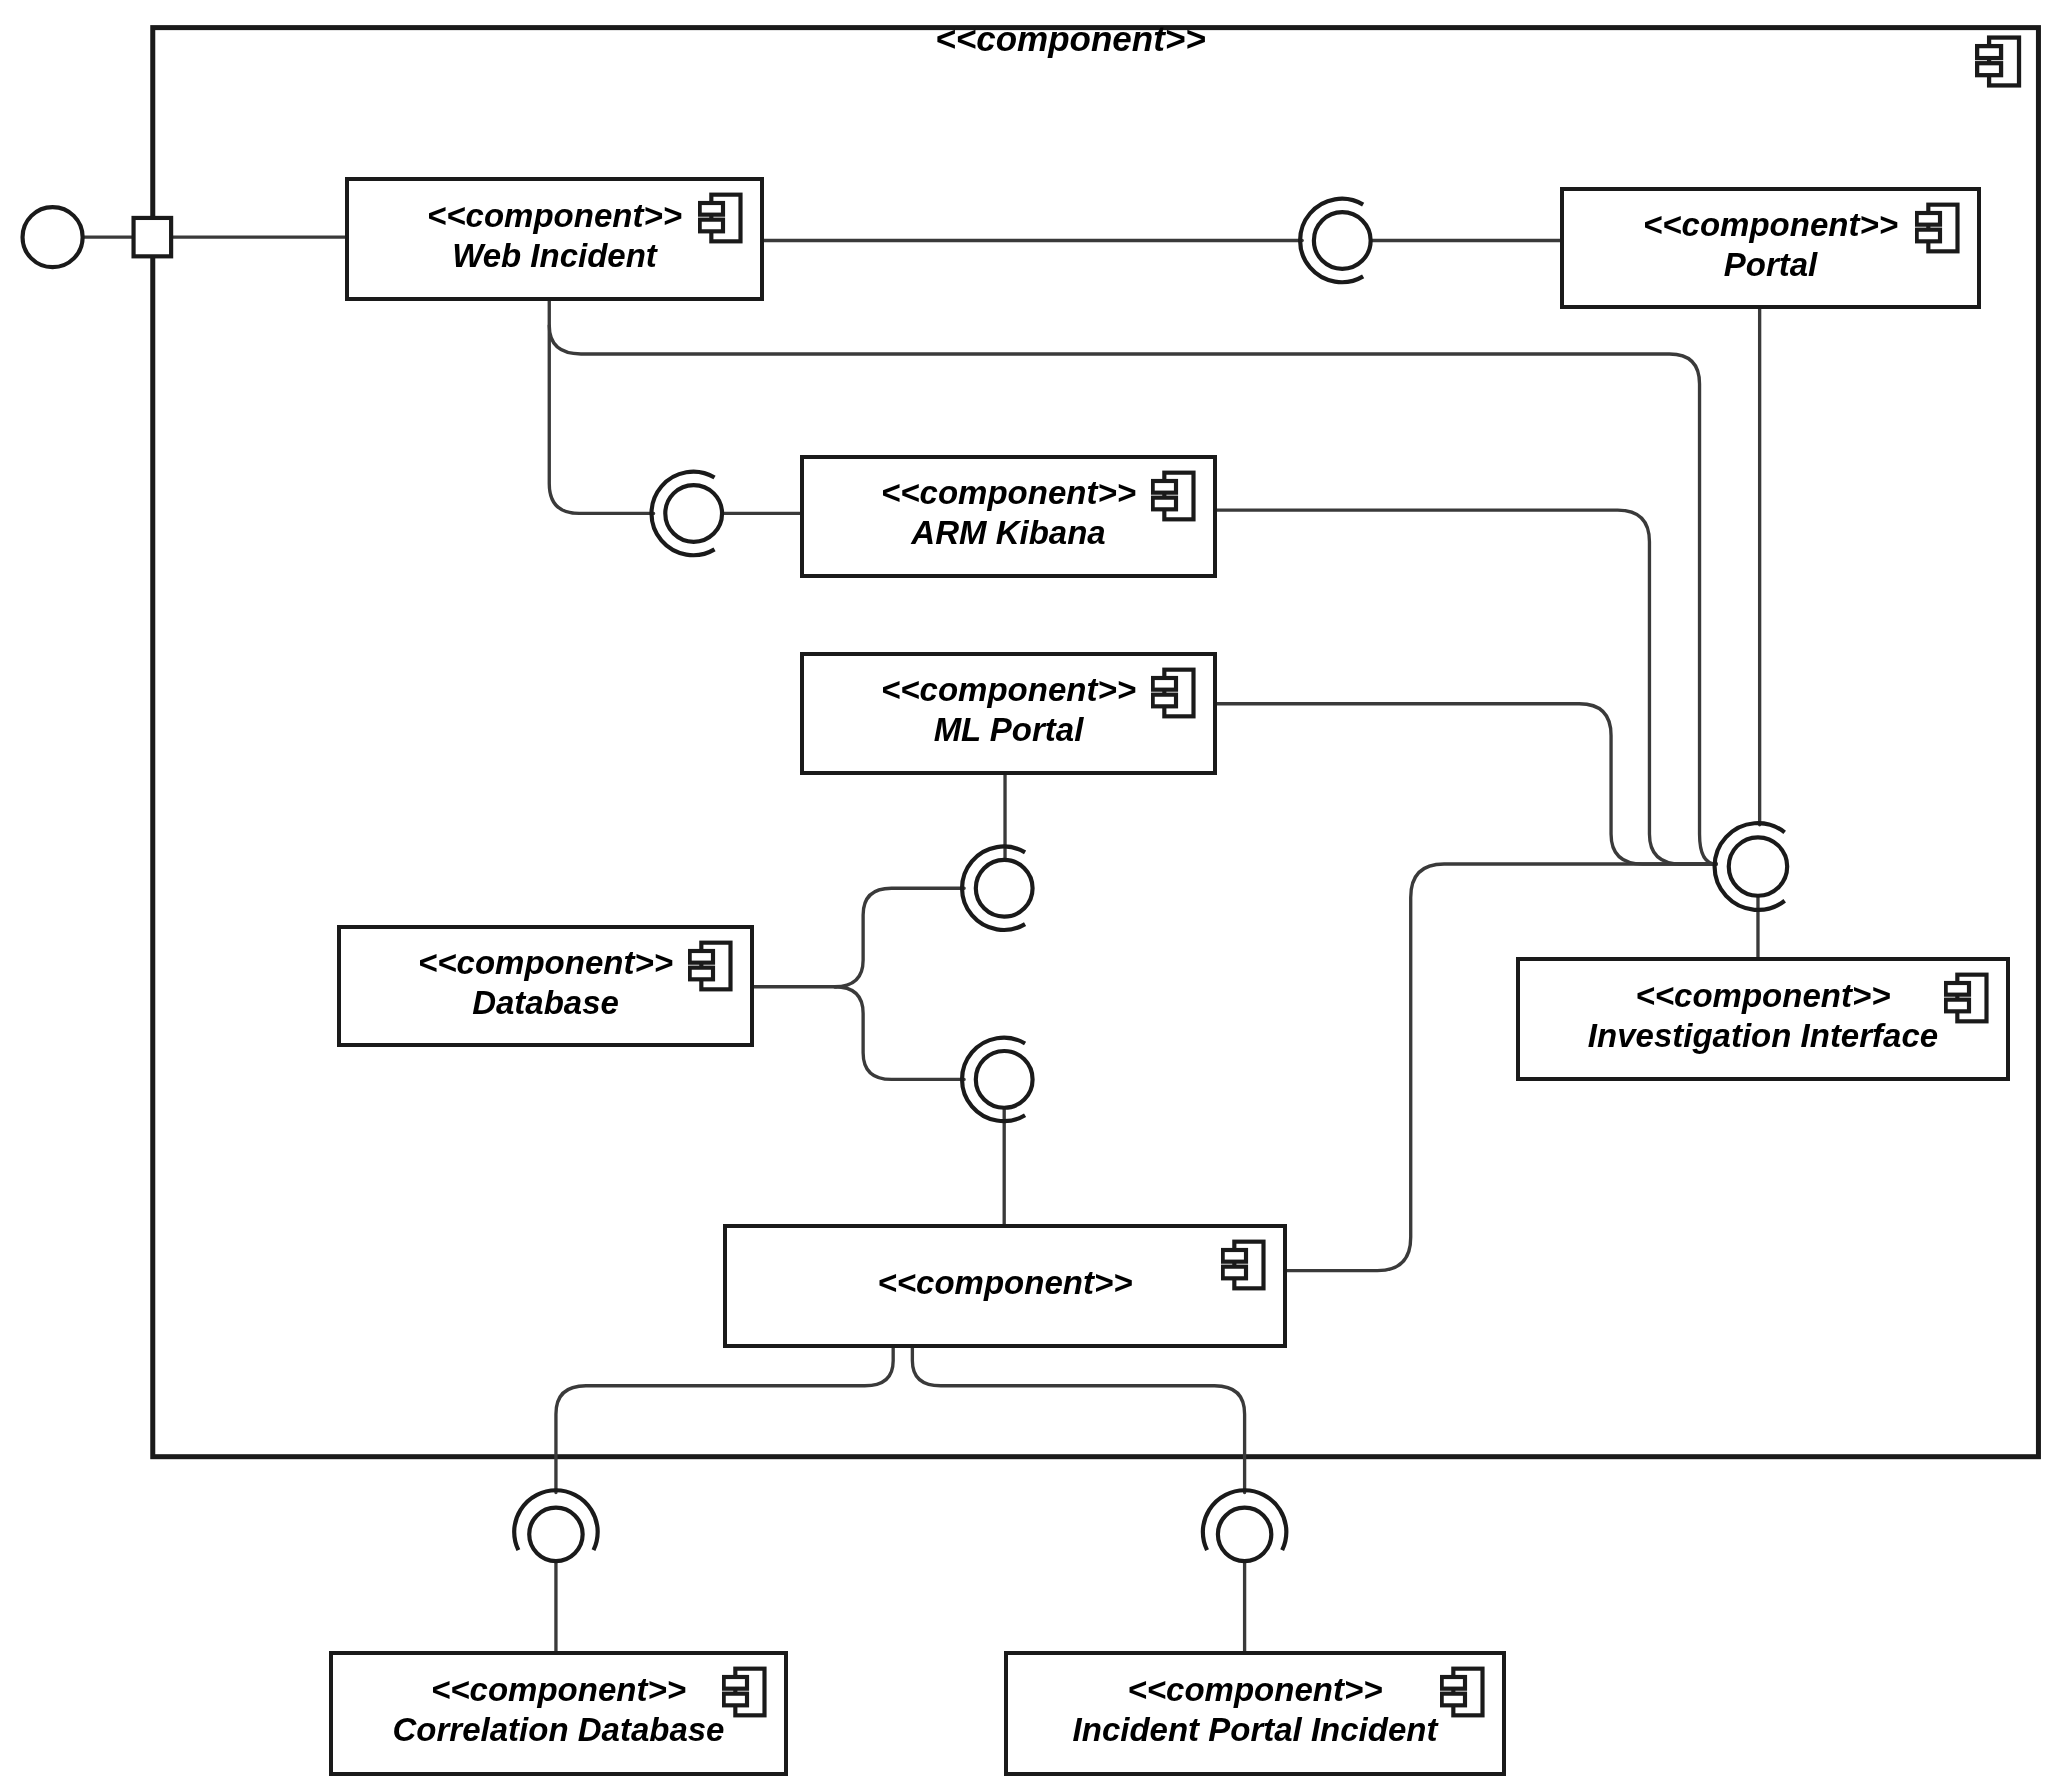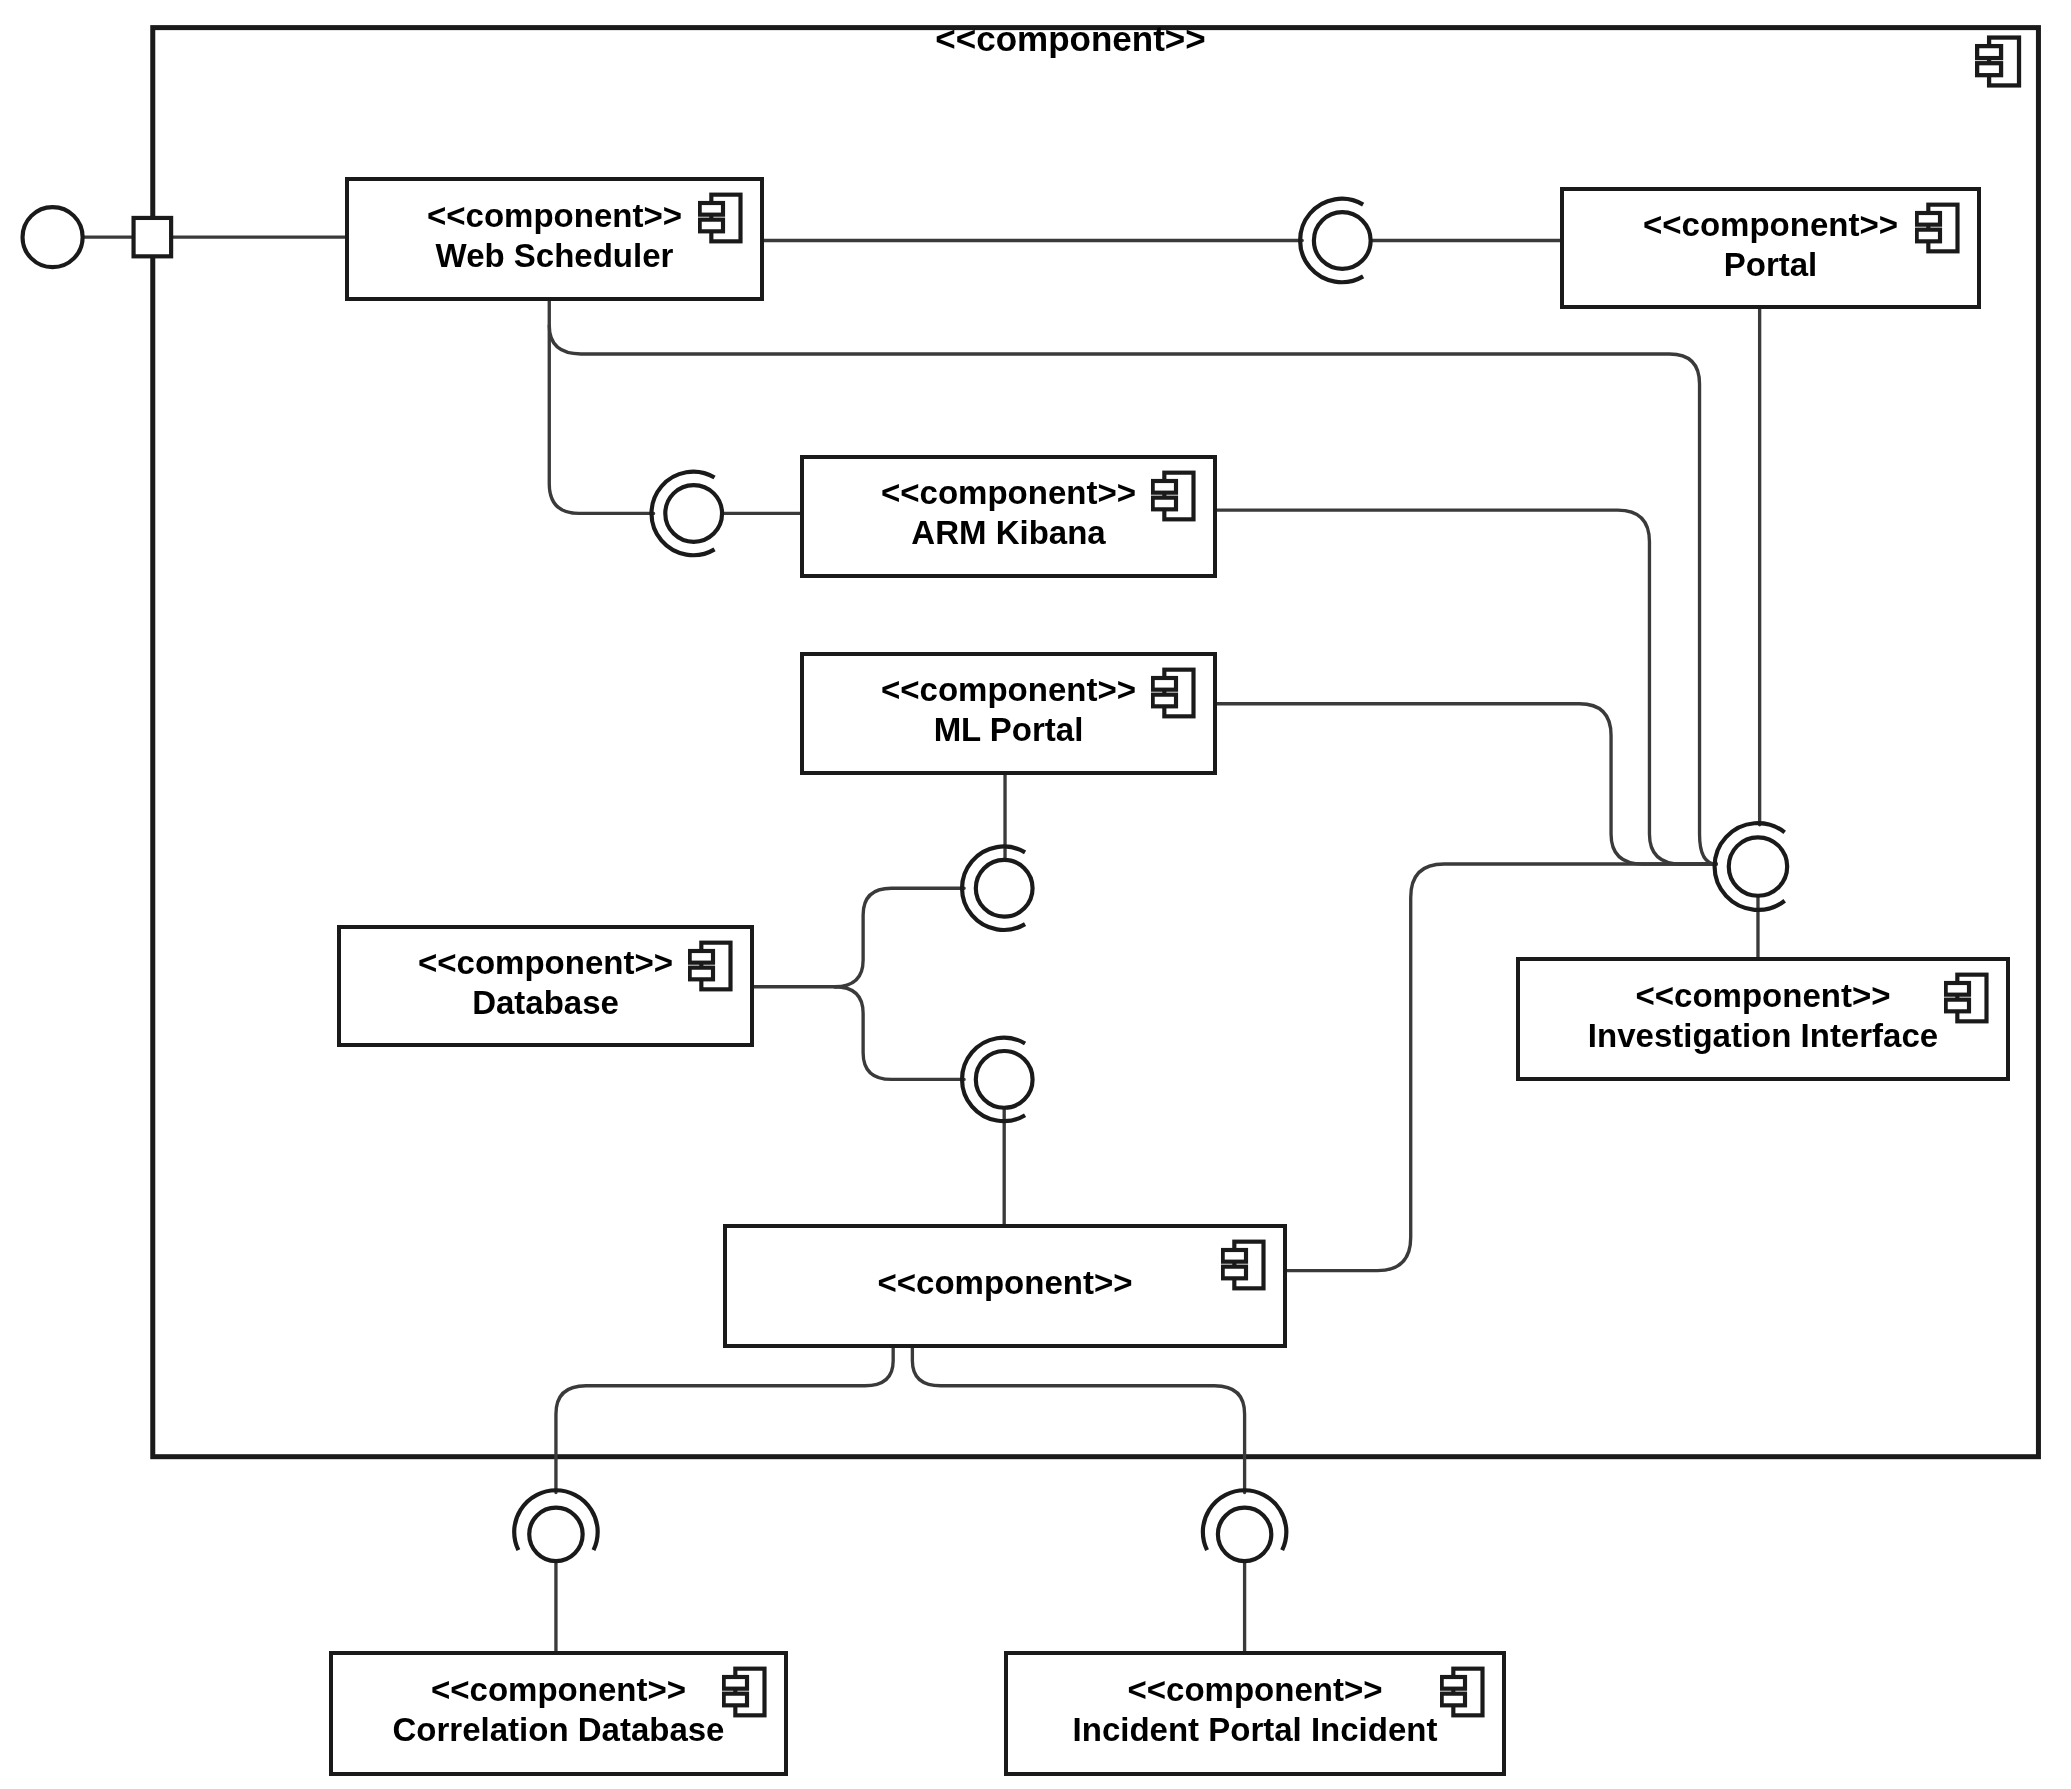--- a/index.html
+++ b/index.html
@@ -1,18 +1,18 @@
 <!DOCTYPE html>
 <html style="font-size:13.4px"><head>
 <meta charset="utf-8">
 <style>
   html,body { margin:0; padding:0; background:#ffffff; }
   .stage {
     position:relative; width:2071px; height:1789px; background:#ffffff;
-    font-family:"Liberation Sans", sans-serif; color:#000;
+    font-family:"Liberation Sans", sans-serif; color:#000;font-style:italic;
   }
   svg.wires { position:absolute; left:0; top:0; }
   .comp {
     position:absolute; box-sizing:border-box;
     background:#ffffff; border:4.2px solid #1a1a1a;
     display:flex; flex-direction:column; align-items:center; justify-content:center;
     padding-bottom:6.7px;
   }
   .comp .stereo, .comp .cname {
     font-weight:bold; font-size:33px; line-height:40px; white-space:nowrap; text-align:center;
@@ -119,21 +119,21 @@
     <rect x="2" y="33" width="28" height="14" fill="#fff" stroke="#1a1a1a" stroke-width="5"></rect>
   </svg>
 
   <div class="comp c-web">
     <svg class="cicon" width="45" height="52" viewBox="0 0 54 62">
       <rect x="16" y="3" width="35" height="56" fill="#fff" stroke="#1a1a1a" stroke-width="5"></rect>
       <rect x="2" y="13" width="28" height="14" fill="#fff" stroke="#1a1a1a" stroke-width="5"></rect>
       <rect x="2" y="33" width="28" height="14" fill="#fff" stroke="#1a1a1a" stroke-width="5"></rect>
     </svg>
     <div class="stereo">&lt;&lt;component&gt;&gt;</div>
-    <div class="cname">Web Scheduler</div>
+    <div class="cname">Web Incident</div>
   </div>
 
   <div class="comp c-kib">
     <svg class="cicon" width="45" height="52" viewBox="0 0 54 62">
       <rect x="16" y="3" width="35" height="56" fill="#fff" stroke="#1a1a1a" stroke-width="5"></rect>
       <rect x="2" y="13" width="28" height="14" fill="#fff" stroke="#1a1a1a" stroke-width="5"></rect>
       <rect x="2" y="33" width="28" height="14" fill="#fff" stroke="#1a1a1a" stroke-width="5"></rect>
     </svg>
     <div class="stereo">&lt;&lt;component&gt;&gt;</div>
     <div class="cname">Portal</div>

